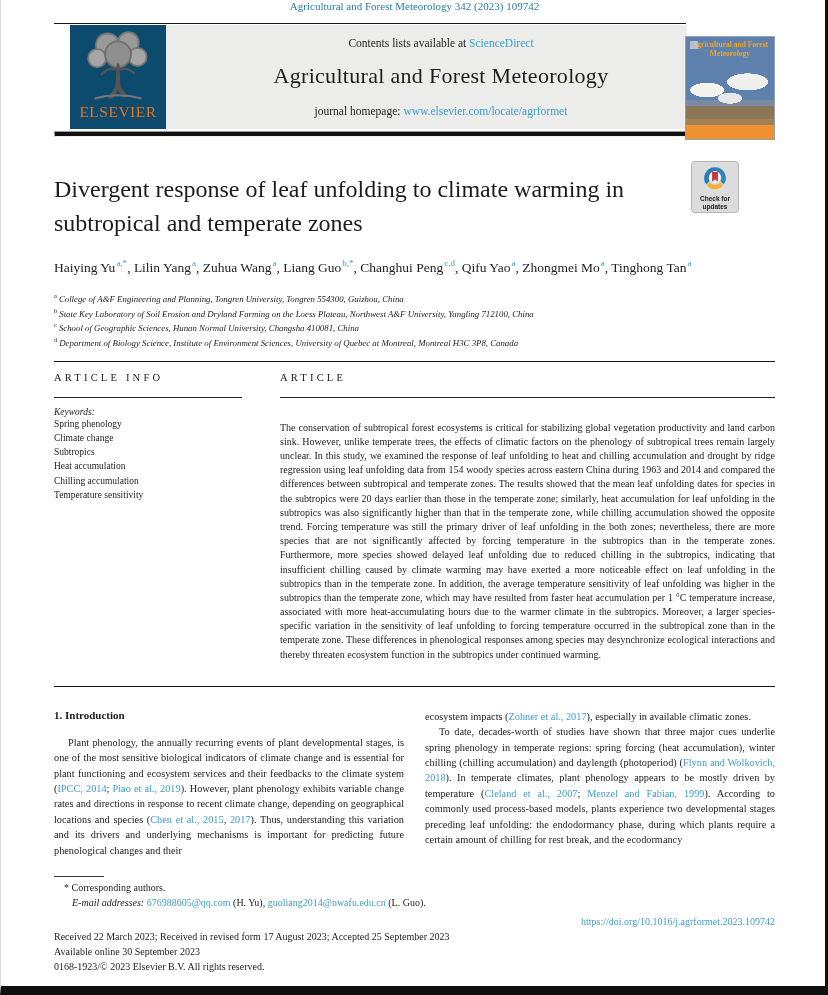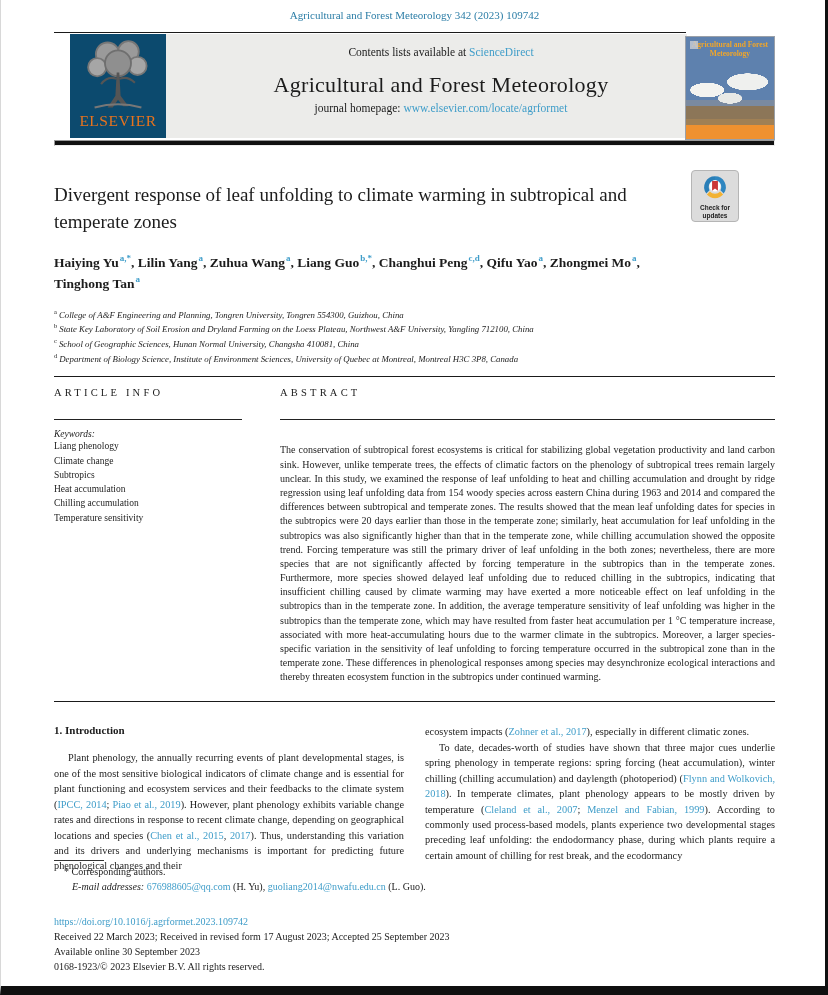--- a/index.html
+++ b/index.html
@@ -3,81 +3,81 @@
 <meta charset="utf-8">
 <style>
   html,body{margin:0;padding:0;background:#fff;}
   .page{
     position:relative;width:828px;height:995px;box-sizing:border-box;
     background:#fff;font-family:"Liberation Serif","DejaVu Serif",serif;color:#1c1c1c;
     border-right:3px solid #101010;border-bottom:9px solid #101010;border-left:1px solid #d8d8d8;
     overflow:hidden;
   }
   .content{padding:0 50px 0 53px;}
-  .top-ref{ text-align:center;font-size:11px;padding-top:9px;color:#2b7da6;}
+  .top-ref{ text-align:center;font-size:11px;color:#2b7da6;}
   .rule-thin{border:0;border-top:1.5px solid #1a1a1a;margin:0;}
   .rule-thick{height:4px;background:#111;margin:0;}
   .r1{margin-top:11px;width:632px;}
   
   .banner{position:relative;height:104px;margin-top:1px;width:632px;}
   .banner-gray{position:absolute;left:98px;top:0;right:-1px;bottom:0;background:#ececea;}
   .logo-box{position:absolute;left:16px;top:0;width:96px;height:104px;background:#0c4a6e;text-align:center;}
   .logo-tree{display:block;margin:2px auto 0;}
   .logo-word{font-size:15.5px;color:#e8731d;letter-spacing:.5px;margin-top:-2px;font-family:"Liberation Serif",serif;}
   .banner-center{position:absolute;left:98px;right:0;top:0;bottom:0;text-align:center;padding-left:44px;}
   .contents-line{font-size:11.5px;margin-top:12px;}
   .banner-title{font-size:22px;margin-top:14px;letter-spacing:.3px;}
-  .homepage-line{font-size:11.5px;margin-top:4px;}
+  .homepage-line{font-size:11.5px;margin-top:16px;}
   .lnk{color:#3f9dc9;text-decoration:none;cursor:pointer;}
   .cover{
     position:absolute;top:36px;right:50px;width:90px;height:104px;overflow:hidden;
     background:
       radial-gradient(28px 12px at 24% 52%, #f3f3f0 0 60%, rgba(255,255,255,0) 61%),
       radial-gradient(34px 14px at 70% 44%, #eff0ee 0 60%, rgba(255,255,255,0) 61%),
       radial-gradient(20px 9px at 50% 60%, #e8e9e6 0 60%, rgba(255,255,255,0) 61%),
       linear-gradient(180deg,#5e81ae 0 62%,#7a8aa0 62% 68%,#8c7658 68% 80%,#a08055 80% 86%,#ef9130 86% 100%);
     border:1px solid #9aa0a8;box-sizing:border-box;
   }
   .cover-title{color:#f0a62a;font-size:7.5px;font-weight:bold;text-align:center;line-height:1.15;padding-top:4px;}
   .cover-logo{position:absolute;left:4px;top:4px;width:8px;height:8px;background:#c9cdd4;opacity:.8;}
   
   .title-row{position:relative;margin-top:36px;}
-  .article-title{font-size:19px;line-height:1.4;width:640px;font-weight:normal;margin:0;}
+  .article-title{font-size:24px;line-height:1.4;width:640px;font-weight:normal;margin:0;}
   .badge{
     position:absolute;right:36px;top:-12px;width:46px;height:50px;background:#dcdcdc;
     border:1px solid #b5b5b5;border-radius:4px;text-align:center;cursor:pointer;
   }
   .badge-txt{font-size:6.5px;line-height:1.25;color:#222;font-family:"Liberation Sans",sans-serif;font-weight:bold;}
-  .authors{font-size:13.5px;margin-top:17px;width:640px;line-height:1.5;font-weight:bold;}
+  .authors{font-size:13.5px;margin-top:17px;width:640px;line-height:1.5;}
   .author-sup{color:#3f9dc9;font-size:9px;vertical-align:super;margin-left:1px;}
   .affils{margin-top:13px;font-style:italic;font-size:8.8px;line-height:1.45;}
   .affil-sup{font-size:6.5px;vertical-align:super;font-style:normal;margin-right:2px;}
   .r2{margin-top:11px;}
   
   .info-abs{display:flex;margin-top:10px;min-height:298px;}
   .col-info{width:188px;flex:0 0 188px;}
   .col-abs{margin-left:38px;flex:1;}
-  .sec-head{font-size:10.5px;letter-spacing:3.2px;padding-bottom:21px;border-bottom:1.5px solid #222;}
+  .sec-head{font-size:10.5px;letter-spacing:3.2px;padding-bottom:14px;border-bottom:1.5px solid #222;}
   .kw-label{font-style:italic;font-size:9.5px;margin-top:9px;}
   .kw-item{font-size:9.5px;line-height:1.5;}
   .abs-text{font-size:10px;line-height:1.42;text-align:justify;margin-top:23px;}
   .r3{margin-top:16px;}
   
   .intro{display:flex;gap:21px;margin-top:22px;}
   .intro-col{flex:1;min-width:0;}
   .intro-head{font-size:11px;font-weight:bold;margin:0 0 14px 0;}
   .para{font-size:10.3px;line-height:1.5;text-align:justify;margin:0;}
   .para.ind{text-indent:14px;}
   .ital{font-style:italic;}
   
   .footblock{position:absolute;left:53px;right:50px;bottom:12px;font-size:10px;}
   .fn-rule{width:50px;border:0;border-top:1px solid #333;margin:0 0 4px 0;}
   .fn-line1{padding-left:10px;line-height:1.45;}
   .fn-line2{padding-left:18px;line-height:1.45;}
-  .doi{margin-top:20px;line-height:1.5;}
+  .doi{margin-top:4px;line-height:1.5;text-align:right;}
   .meta-line{line-height:1.5;}
 </style>
 </head>
 <body>
 
 <div class="page">
   <div class="content">
 
     <div class="top-ref">Agricultural and Forest Meteorology 342 (2023) 109742</div>
 
@@ -141,46 +141,46 @@
         <div><span class="affil-sup">d</span><span>Department of Biology Science, Institute of Environment Sciences, University of Quebec at Montreal, Montreal H3C 3P8, Canada</span></div>
       </div>
 
     <hr class="rule-thin r2">
 
     <div class="info-abs">
       <div class="col-info">
         <div class="sec-head">ARTICLE INFO</div>
         <div class="kw-label">Keywords:</div>
         <div id="kw-list">
-            <div class="kw-item">Liang phenology</div>
+            <div class="kw-item">Spring phenology</div>
             <div class="kw-item">Climate change</div>
             <div class="kw-item">Subtropics</div>
             <div class="kw-item">Heat accumulation</div>
             <div class="kw-item">Chilling accumulation</div>
             <div class="kw-item">Temperature sensitivity</div>
           </div>
       </div>
       <div class="col-abs">
-        <div class="sec-head">ABSTRACT</div>
+        <div class="sec-head">ARTICLE</div>
         <div class="abs-text">The conservation of subtropical forest ecosystems is critical for stabilizing global vegetation productivity and land carbon sink. However, unlike temperate trees, the effects of climatic factors on the phenology of subtropical trees remain largely unclear. In this study, we examined the response of leaf unfolding to heat and chilling accumulation and drought by ridge regression using leaf unfolding data from 154 woody species across eastern China during 1963 and 2014 and compared the differences between subtropical and temperate zones. The results showed that the mean leaf unfolding dates for species in the subtropics were 20 days earlier than those in the temperate zone; similarly, heat accumulation for leaf unfolding in the subtropics was also significantly higher than that in the temperate zone, while chilling accumulation showed the opposite trend. Forcing temperature was still the primary driver of leaf unfolding in the both zones; nevertheless, there are more species that are not significantly affected by forcing temperature in the subtropics than in the temperate zones. Furthermore, more species showed delayed leaf unfolding due to reduced chilling in the subtropics, indicating that insufficient chilling caused by climate warming may have exerted a more noticeable effect on leaf unfolding in the subtropics than in the temperate zone. In addition, the average temperature sensitivity of leaf unfolding was higher in the subtropics than the temperate zone, which may have resulted from faster heat accumulation per 1 °C temperature increase, associated with more heat-accumulating hours due to the warmer climate in the subtropics. Moreover, a larger species-specific variation in the sensitivity of leaf unfolding to forcing temperature occurred in the subtropical zone than in the temperate zone. These differences in phenological responses among species may desynchronize ecological interactions and thereby threaten ecosystem function in the subtropics under continued warming.</div>
       </div>
     </div>
 
     <hr class="rule-thin r3">
 
     <div class="intro">
       <div class="intro-col">
         <p class="intro-head">1. Introduction</p>
         <div>
             <p class="para ind"><span>Plant phenology, the annually recurring events of plant developmental stages, is one of the most sensitive biological indicators of climate change and is essential for plant functioning and ecosystem services and their feedbacks to the climate system (</span><span class="lnk">IPCC, 2014</span><span>; </span><span class="lnk">Piao et al., 2019</span><span>). However, plant phenology exhibits variable change rates and directions in response to recent climate change, depending on geographical locations and species (</span><span class="lnk">Chen et al., 2015</span><span>, </span><span class="lnk">2017</span><span>). Thus, understanding this variation and its drivers and underlying mechanisms is important for predicting future phenological changes and their</span></p>
           </div>
       </div>
       <div class="intro-col">
         <div style="margin-top:0;">
-            <p class="para"><span>ecosystem impacts (</span><span class="lnk">Zohner et al., 2017</span><span>), especially in different climatic zones.</span></p>
+            <p class="para"><span>ecosystem impacts (</span><span class="lnk">Zohner et al., 2017</span><span>), especially in available climatic zones.</span></p>
             <p class="para ind"><span>To date, decades-worth of studies have shown that three major cues underlie spring phenology in temperate regions: spring forcing (heat accumulation), winter chilling (chilling accumulation) and daylength (photoperiod) (</span><span class="lnk">Flynn and Wolkovich, 2018</span><span>). In temperate climates, plant phenology appears to be mostly driven by temperature (</span><span class="lnk">Cleland et al., 2007</span><span>; </span><span class="lnk">Menzel and Fabian, 1999</span><span>). According to commonly used process-based models, plants experience two developmental stages preceding leaf unfolding: the endodormancy phase, during which plants require a certain amount of chilling for rest break, and the ecodormancy</span></p>
           </div>
       </div>
     </div>
   </div>
 
   <div class="footblock">
     <hr class="fn-rule">
     <div class="fn-line1">* Corresponding authors.</div>
     <div class="fn-line2"><span class="ital">E-mail addresses:</span><span> </span><span class="lnk">676988605@qq.com</span><span> (H. Yu), </span><span class="lnk">guoliang2014@nwafu.edu.cn</span><span> (L. Guo).</span></div>

